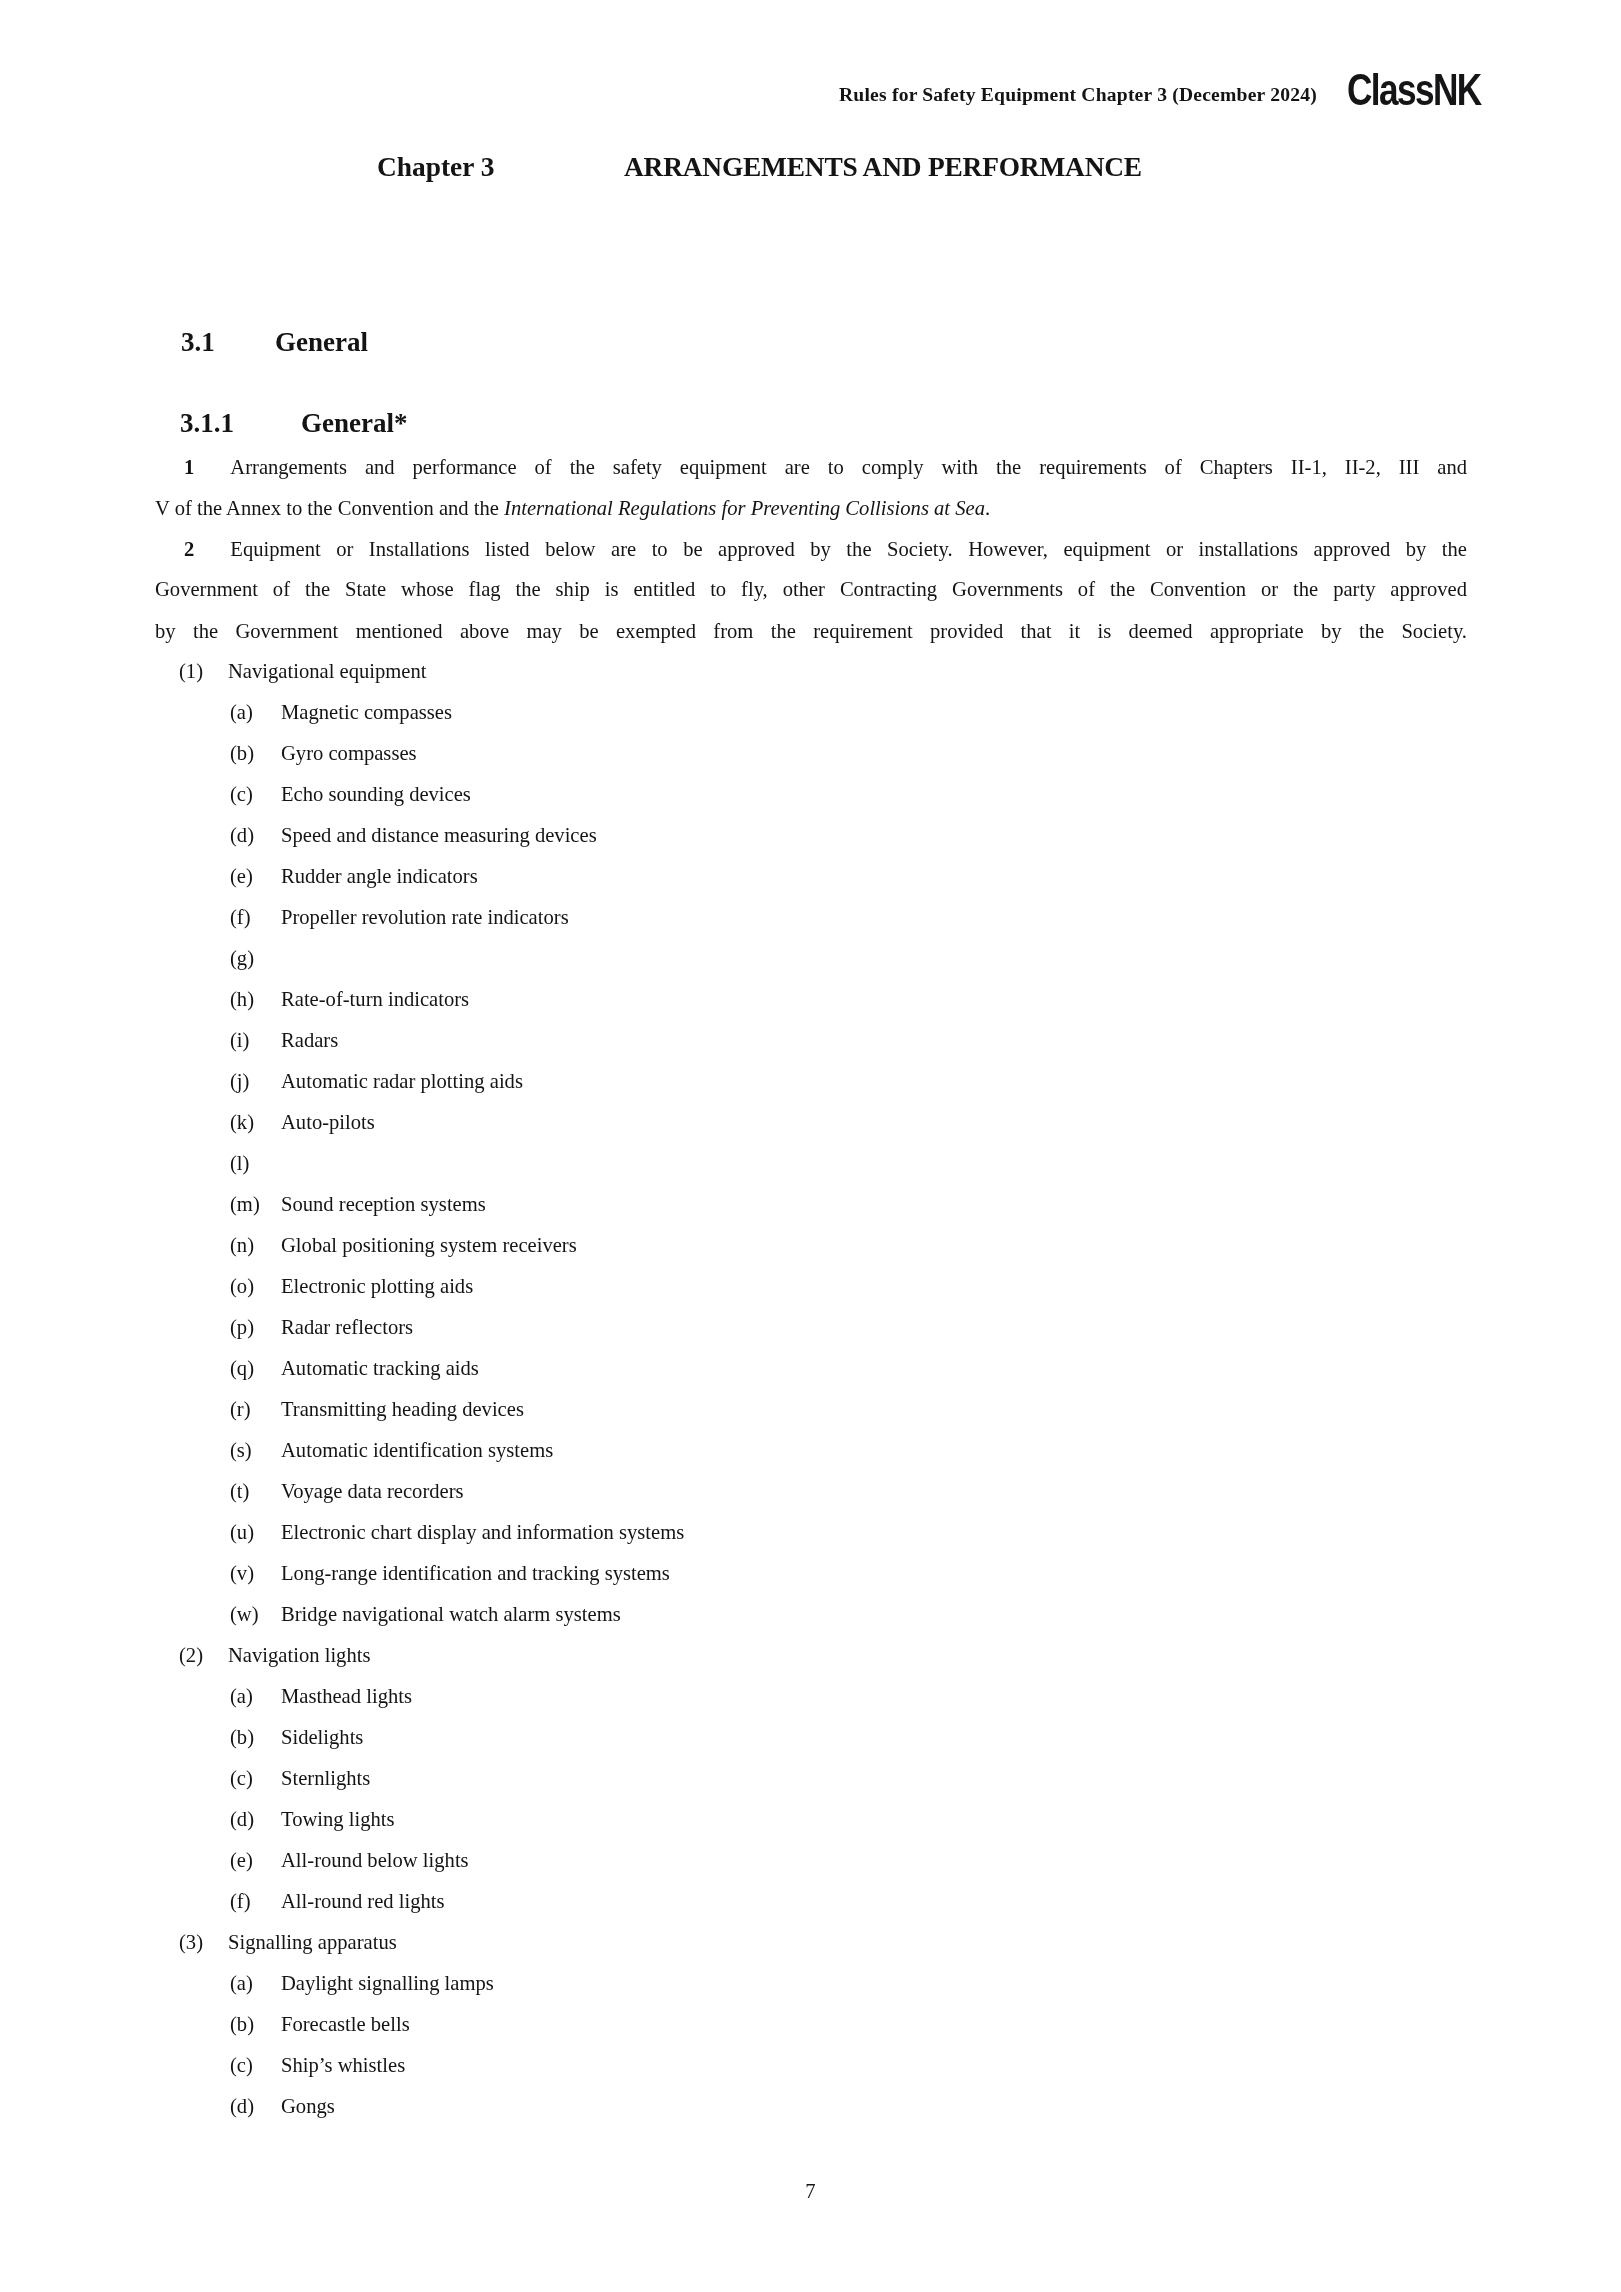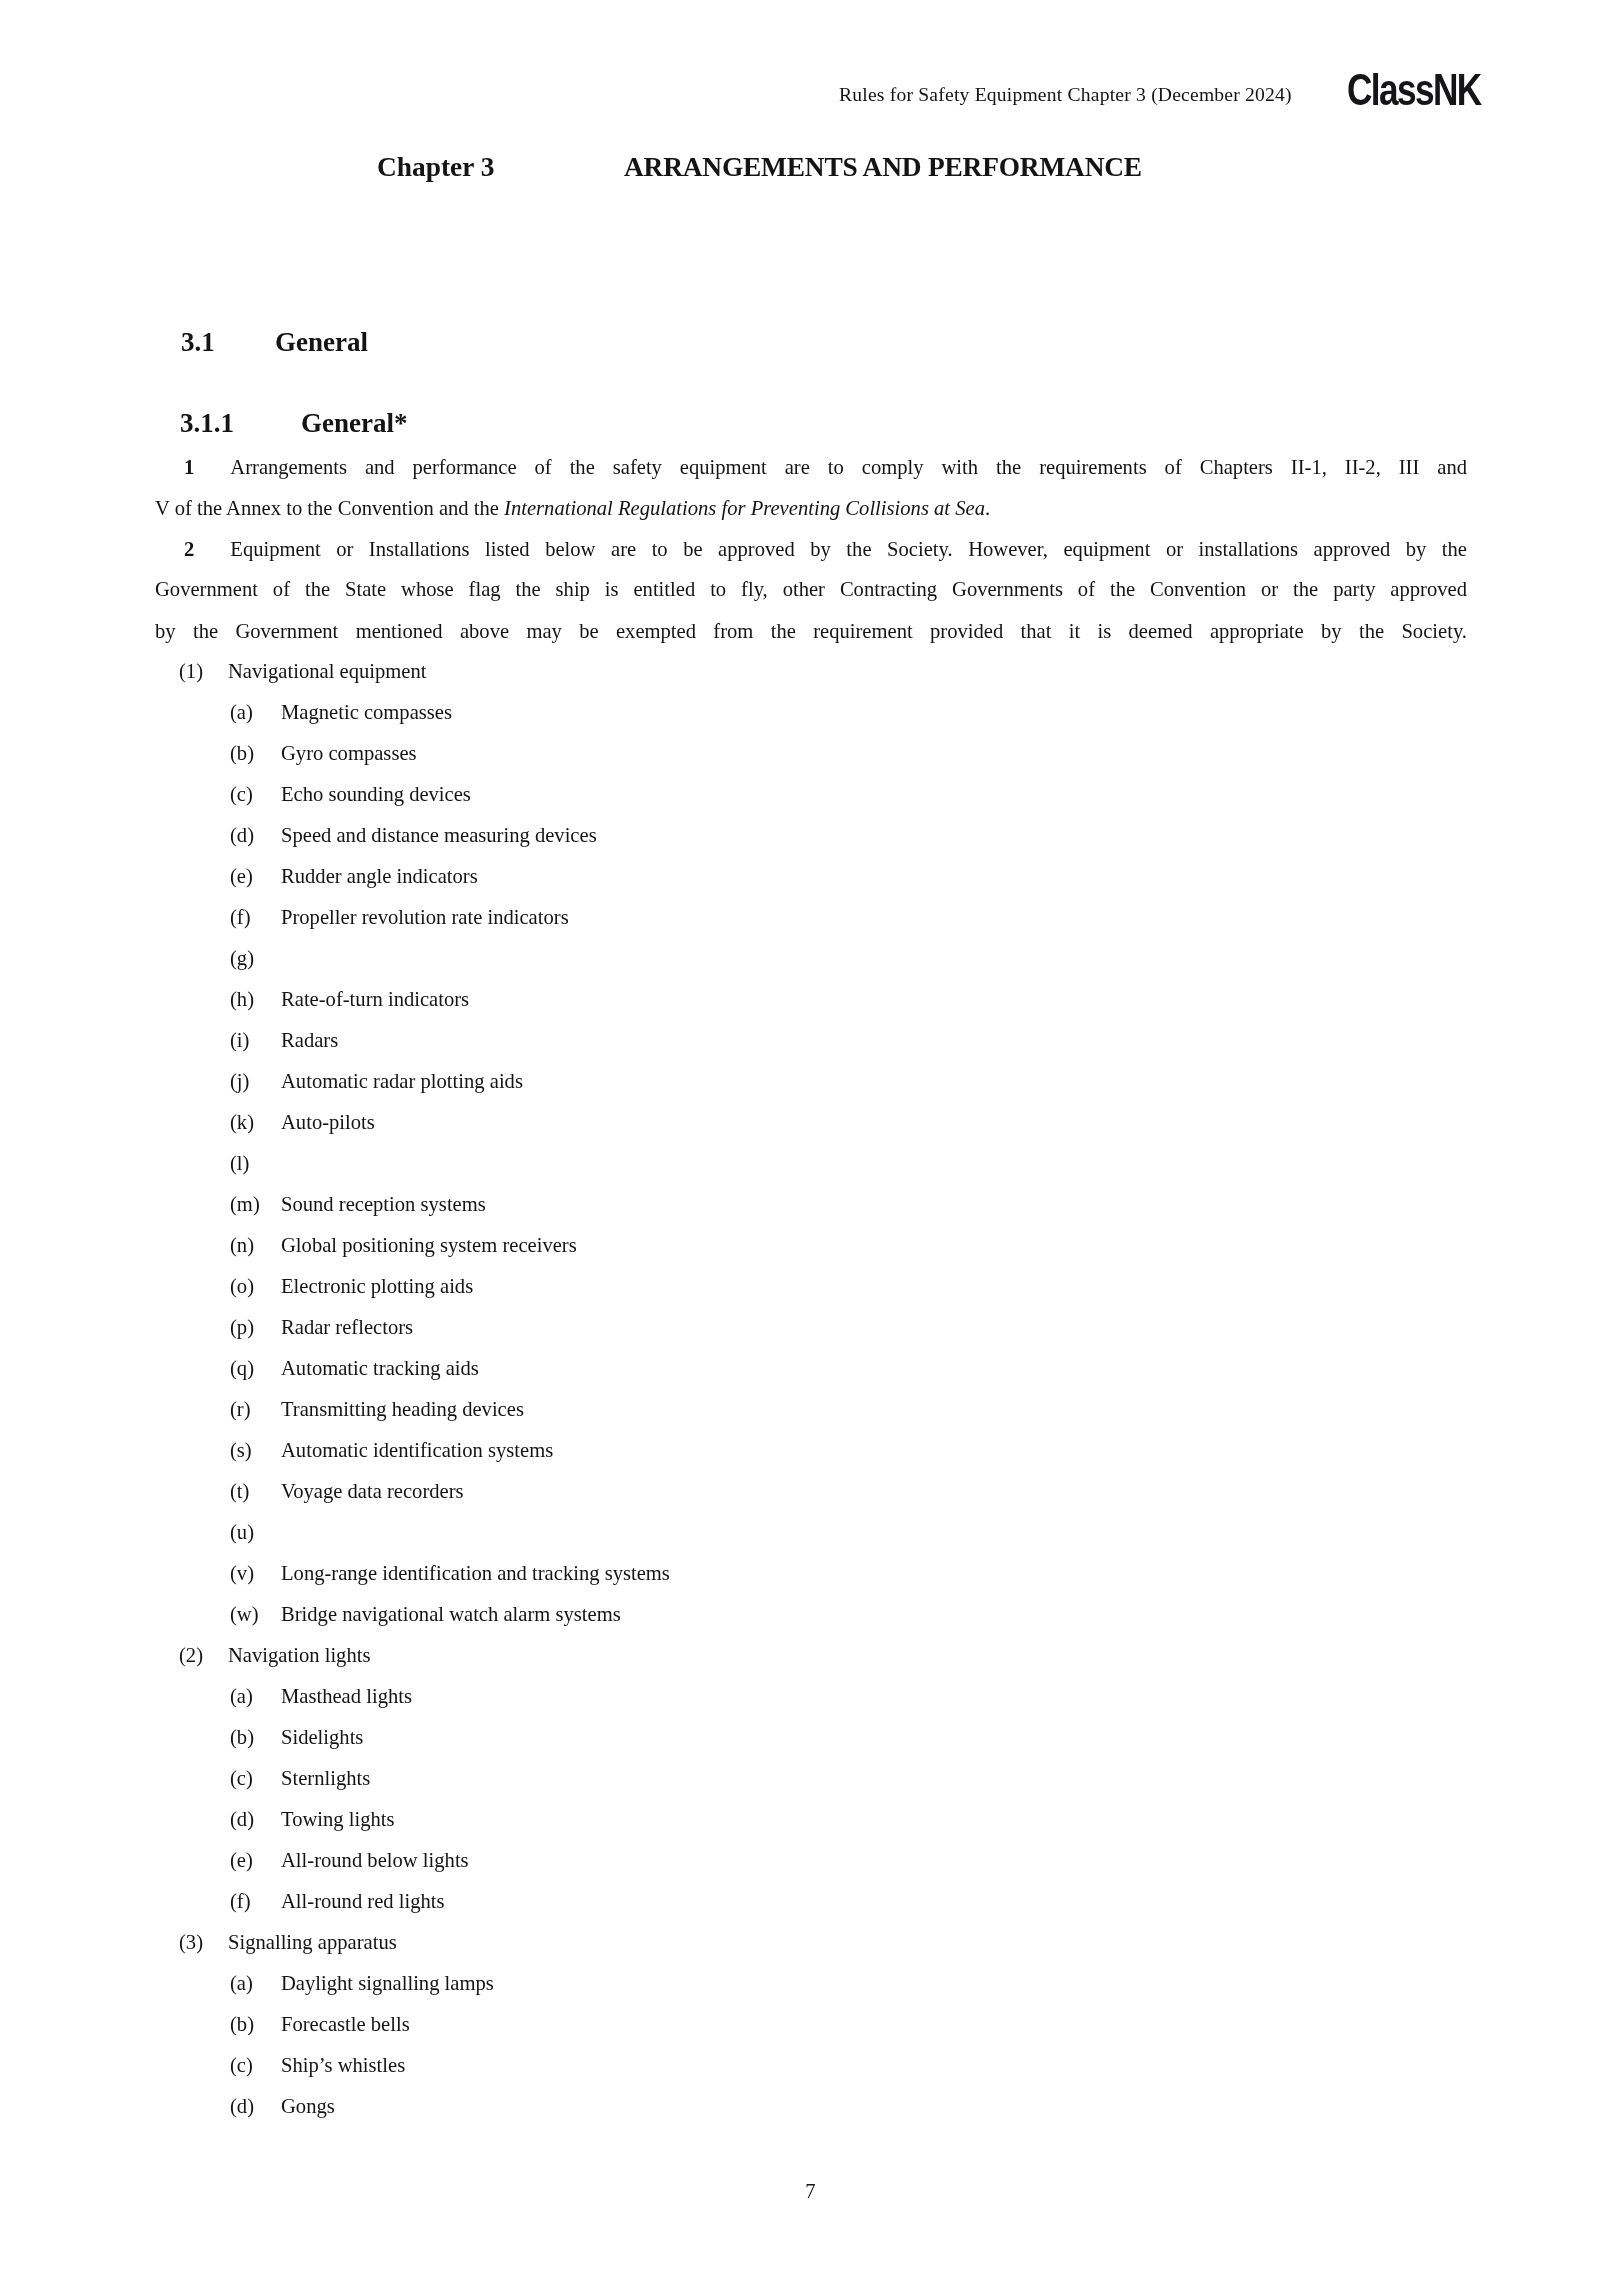--- a/index.html
+++ b/index.html
@@ -7,21 +7,21 @@
     width:1621px; height:2293px; position:relative;
     background:#ffffff; color:#141414;
     font-family:"Liberation Serif", serif;
     overflow:hidden;
   }
   .abs { position:absolute; }
 
   
   .hdr-title {
     top:84px; left:839px;
-    font-size:19.6px; font-weight:normal; letter-spacing:0.2px;
+    font-size:19.6px; font-weight:bold; letter-spacing:0.2px;
     white-space:nowrap;
   }
   .hdr-logo {
     top:65px; left:1347px;
     font-family:"Liberation Sans", sans-serif;
     font-weight:bold; font-size:44px; letter-spacing:-2px;
     transform:scaleX(0.80); transform-origin:left top;
     white-space:nowrap; color:#151518;
   }
 
@@ -163,20 +163,21 @@
   <div class="lrow lv2">
       <span class="marker">(s)</span>
       <span class="label">Automatic identification systems</span>
     </div>
   <div class="lrow lv2">
       <span class="marker">(t)</span>
       <span class="label">Voyage data recorders</span>
     </div>
   <div class="lrow lv2">
       <span class="marker">(u)</span>
+      <span class="label">Electronic chart display and information systems</span>
     </div>
   <div class="lrow lv2">
       <span class="marker">(v)</span>
       <span class="label">Long-range identification and tracking systems</span>
     </div>
   <div class="lrow lv2">
       <span class="marker">(w)</span>
       <span class="label">Bridge navigational watch alarm systems</span>
     </div>
 

